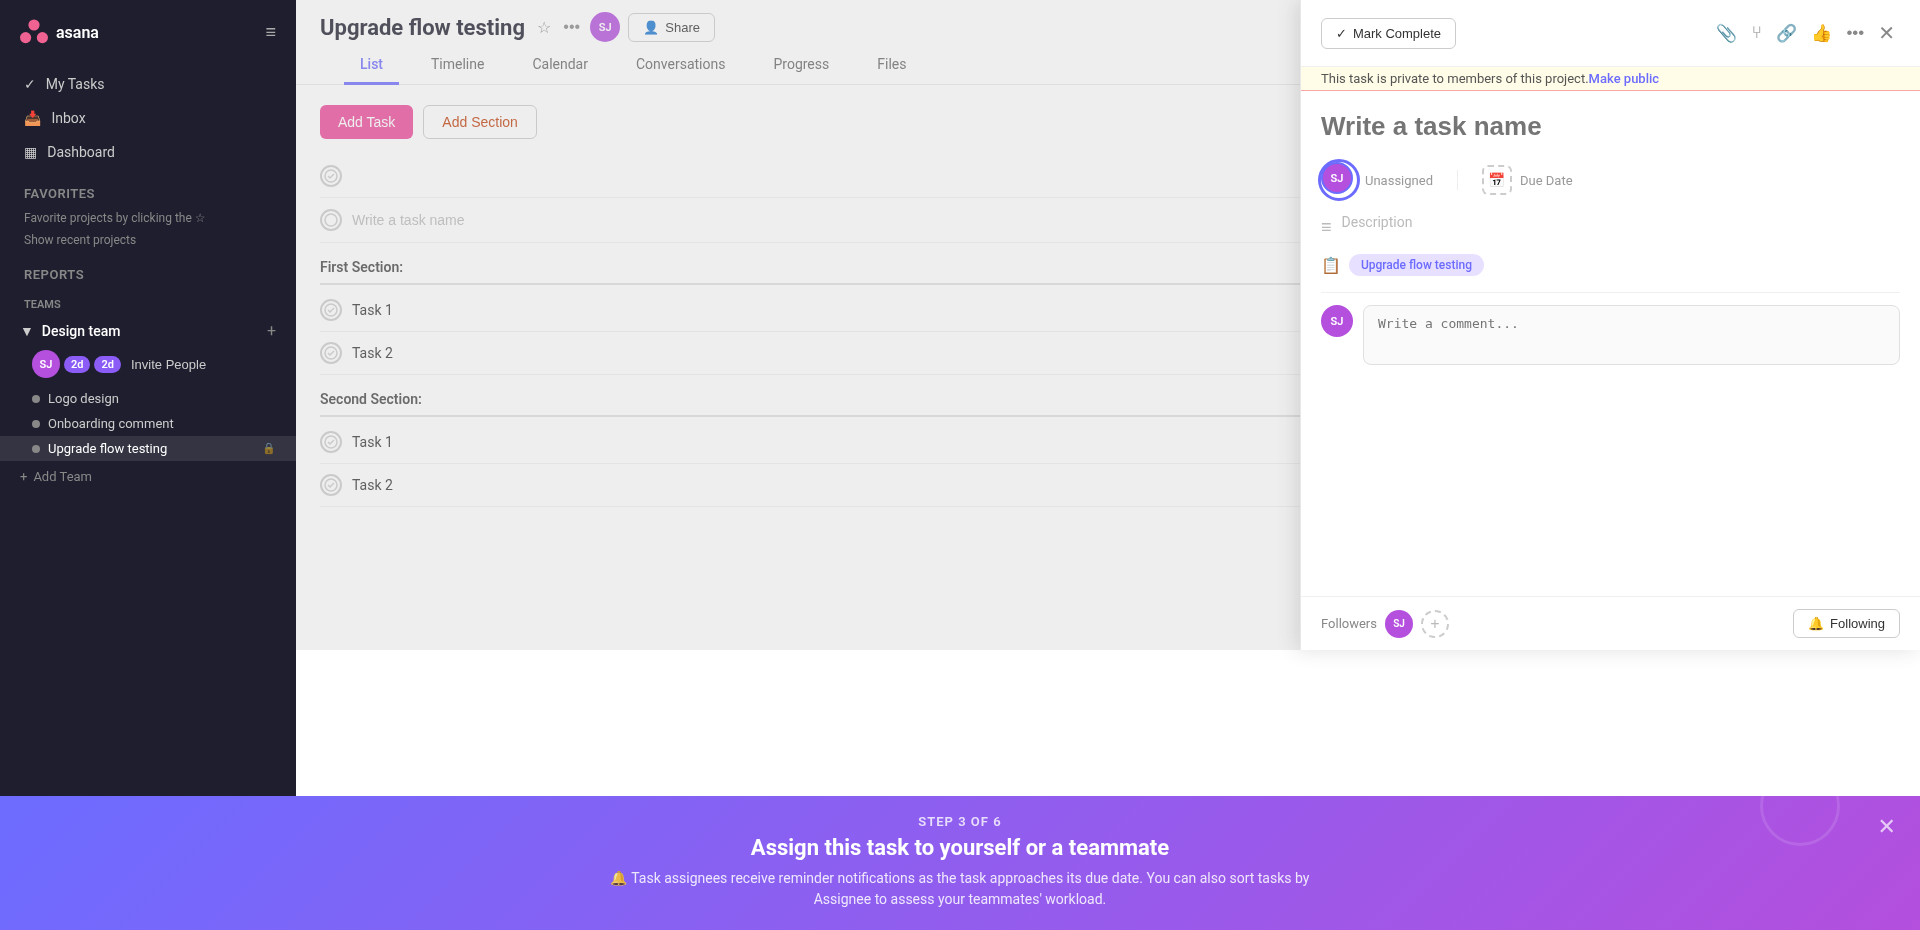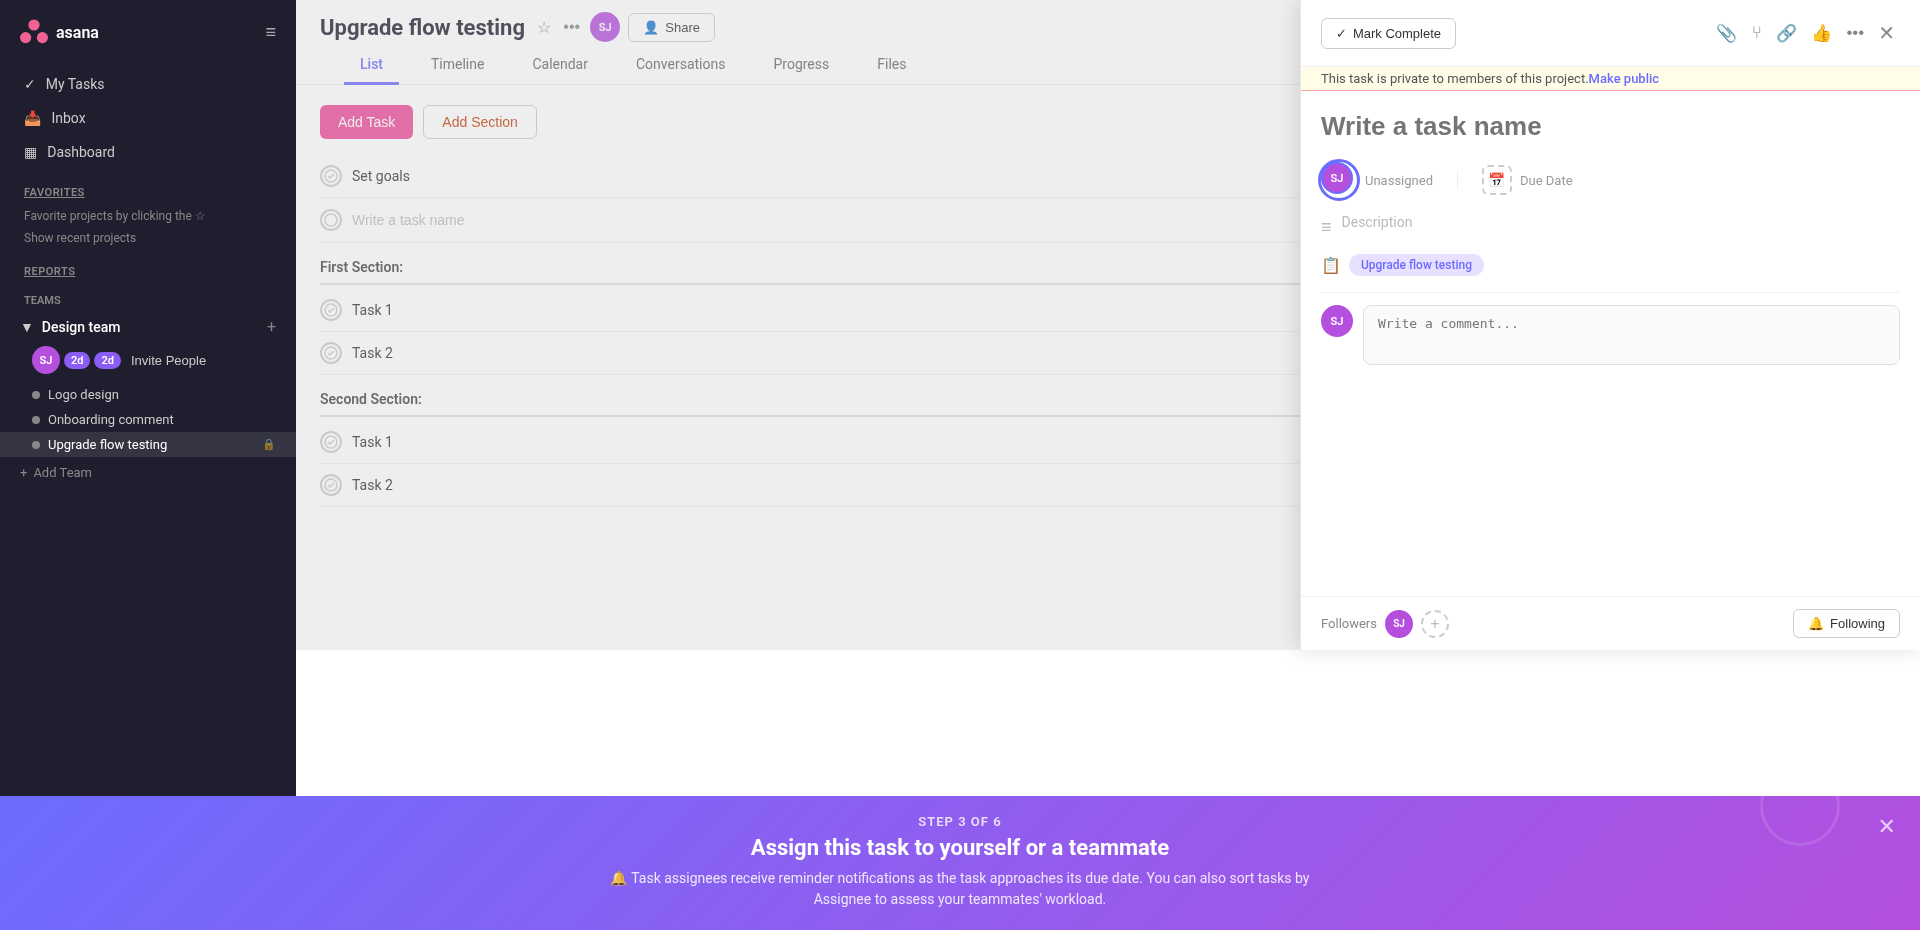--- a/index.html
+++ b/index.html
@@ -21,22 +21,22 @@
     .sidebar-toggle { margin-left: auto; cursor: pointer; color: #aaa; font-size: 18px; }
 
     .sidebar-nav { padding: 4px 12px; }
     .sidebar-nav-item {
       display: flex; align-items: center; gap: 10px;
       padding: 8px 12px; border-radius: 6px; cursor: pointer;
       font-size: 14px; color: #ccc; margin-bottom: 2px;
     }
 
     .sidebar-section-label {
-      font-size: 11px; font-weight: 600; color: #888;
-      padding: 12px 24px 4px; text-transform: uppercase; letter-spacing: 0.5px; text-decoration: underline;
+      font-size: 13px; font-weight: 600; color: #888;
+      padding: 12px 24px 4px; text-transform: uppercase; letter-spacing: 0.5px;
     }
     .sidebar-section-text { font-size: 12px; color: #888; padding: 4px 24px 4px; line-height: 1.5; }
     .sidebar-show-recent { font-size: 12px; color: #888; padding: 2px 24px 8px; cursor: pointer; }
 
     .sidebar-teams-header {
       display: flex; align-items: center; justify-content: space-between;
       padding: 12px 24px 4px;
       font-size: 11px; font-weight: 600; color: #888; text-transform: uppercase;
     }
 
@@ -444,21 +444,20 @@
       </div>
     </div>
 
     <div class="task-row">
       <div class="task-check">
         <svg width="14" height="14" viewBox="0 0 14 14">
           <circle cx="7" cy="7" r="6" fill="none" stroke="#ccc" stroke-width="1.5"></circle>
           <path d="M4 7l2 2 4-4" fill="none" stroke="#ccc" stroke-width="1.5"></path>
         </svg>
       </div>
-      <span class="task-name">Set goals</span>
     </div>
 
     <div class="task-row">
       <div class="task-check">
         <svg width="14" height="14" viewBox="0 0 14 14">
           <circle cx="7" cy="7" r="6" fill="none" stroke="#ccc" stroke-width="1.5"></circle>
         </svg>
       </div>
       <input class="task-input" placeholder="Write a task name" type="text" style="">
       <div class="task-avatar-placeholder"></div>

